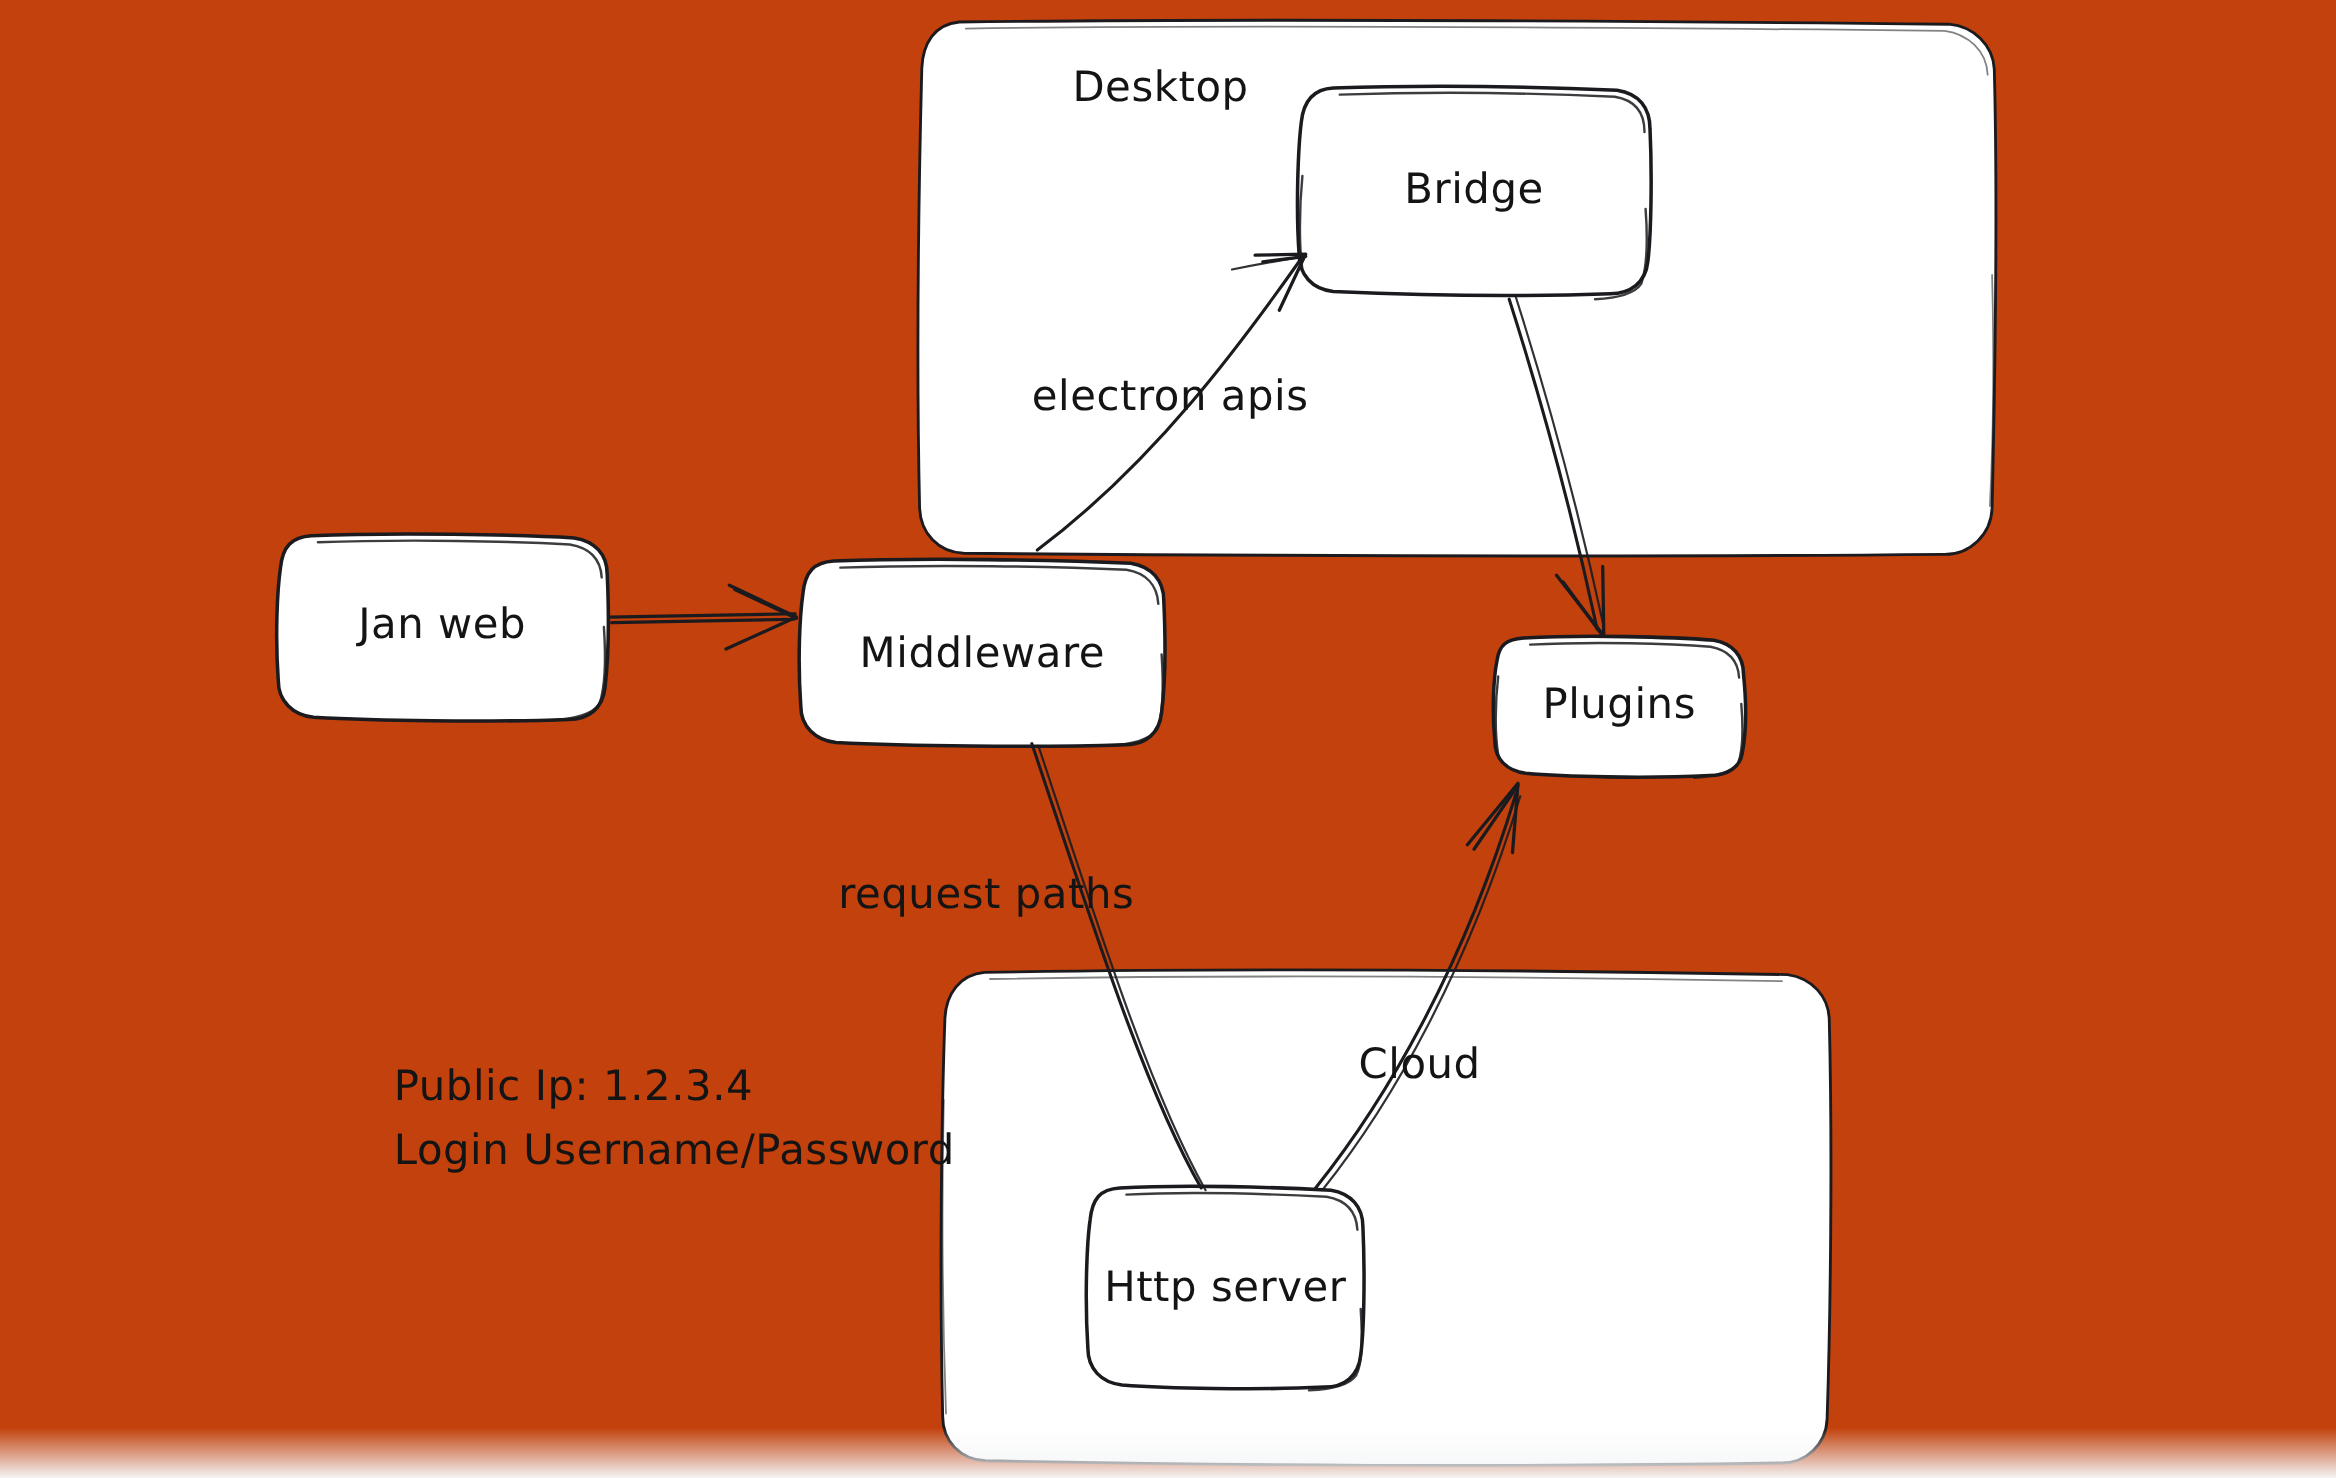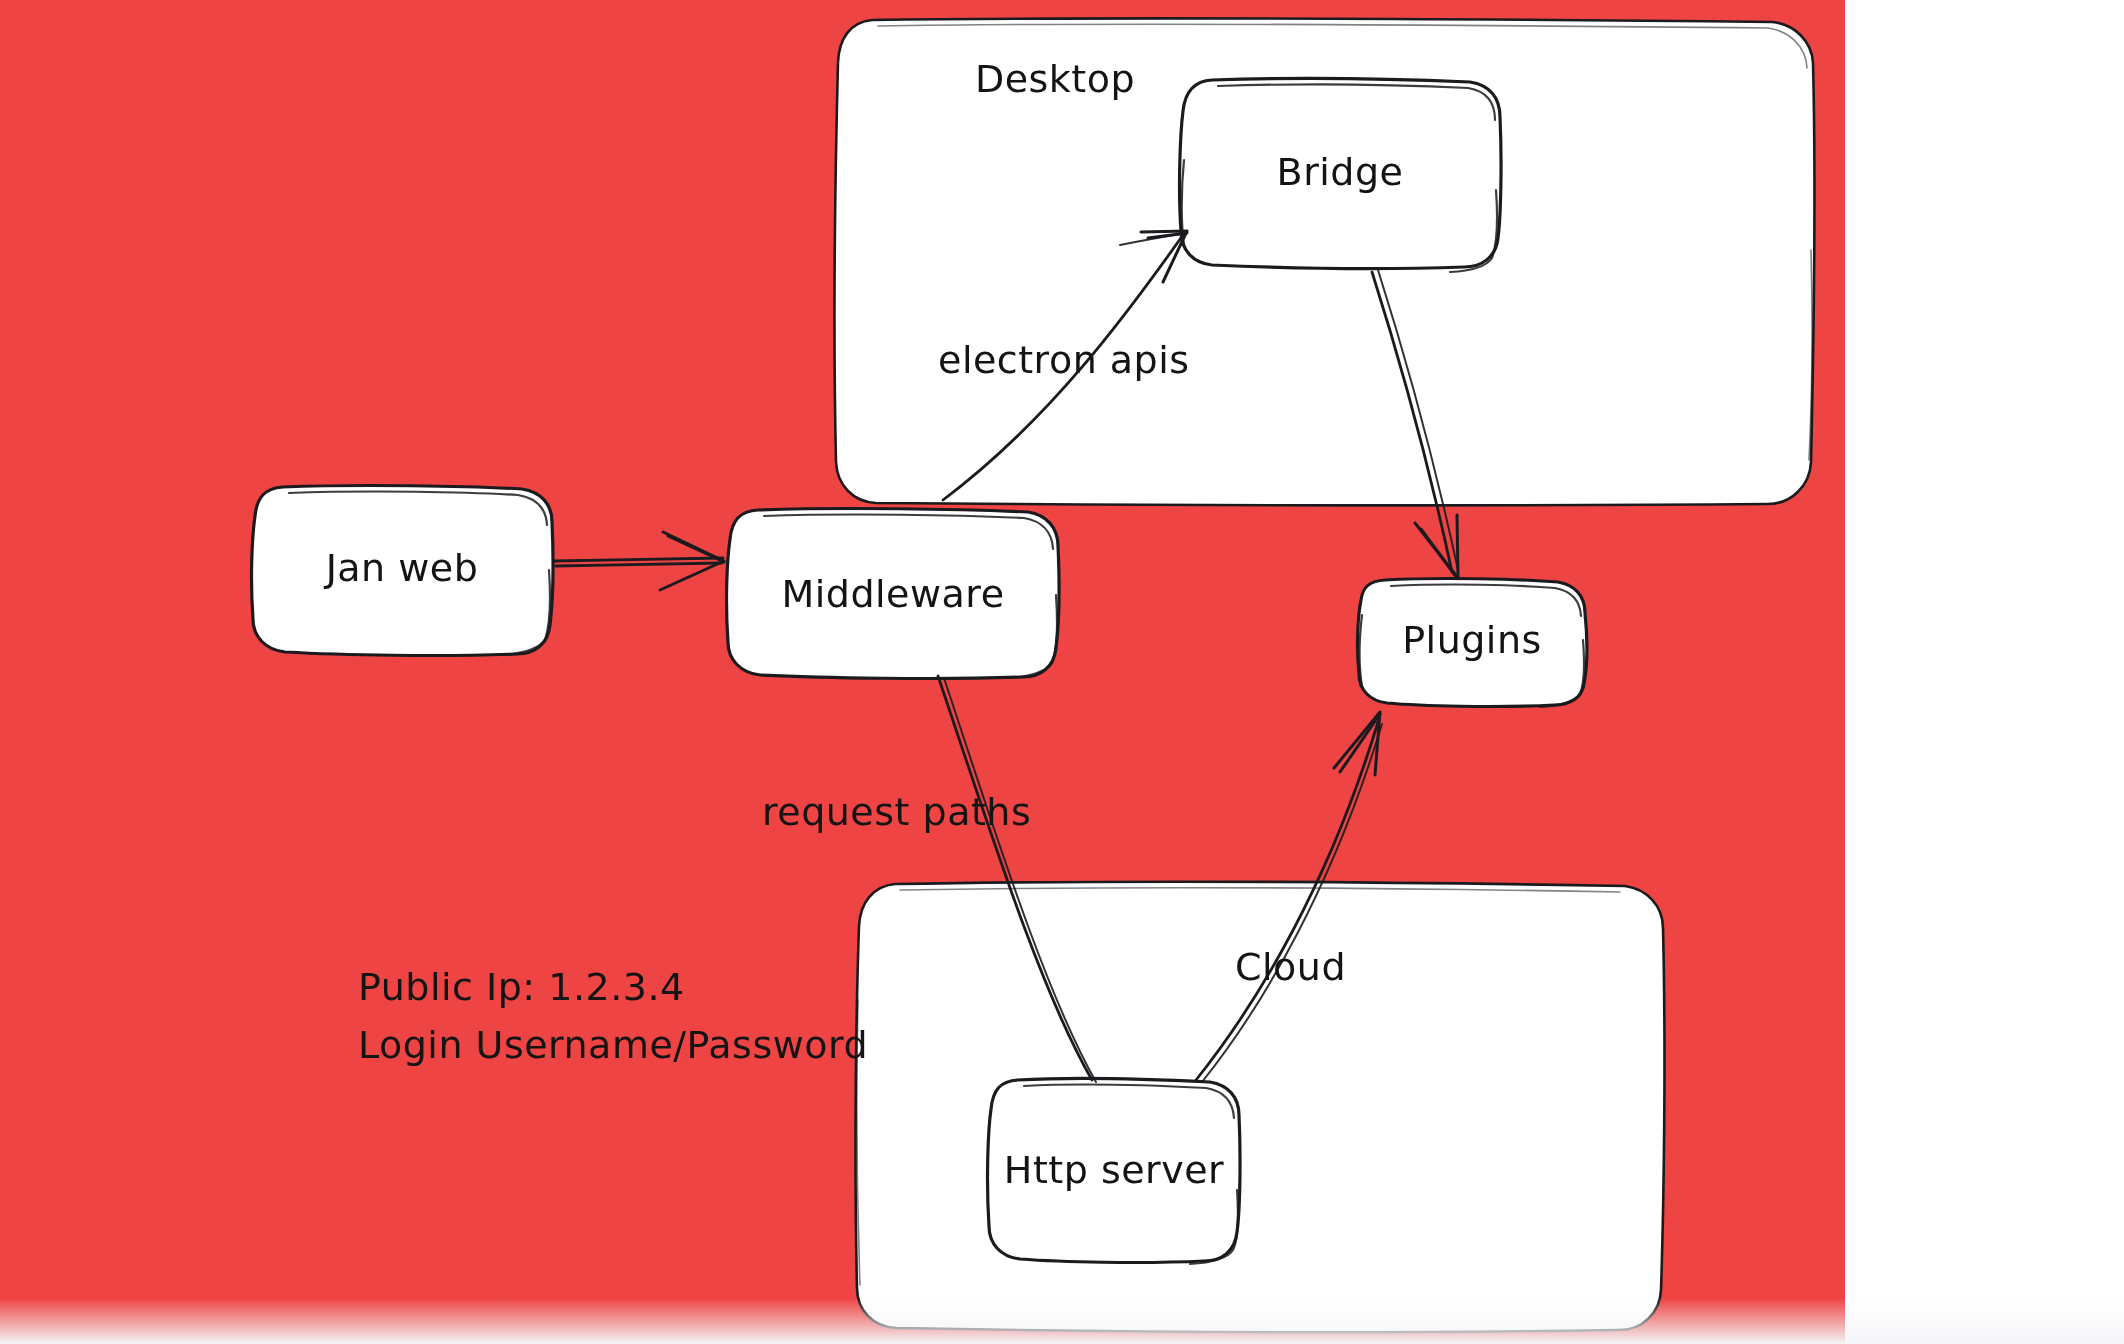--- a/index.html
+++ b/index.html
@@ -8,23 +8,23 @@
     background: #ffffff;
   }
   body {
     width: 2124px;
     height: 1344px;
     overflow: hidden;
     font-family: "DejaVu Sans", sans-serif;
   }
   #canvas-root {
     position: relative;
-    width: 1845px;
+    width: 2124px;
     height: 1344px;
-    background: #ef4444;
+    background: #c2410c;
   }
   #diagram-svg {
     position: absolute;
     top: 0;
     left: 0;
     width: 2124px;
     height: 1344px;
     display: block;
   }
   .node-shape {

